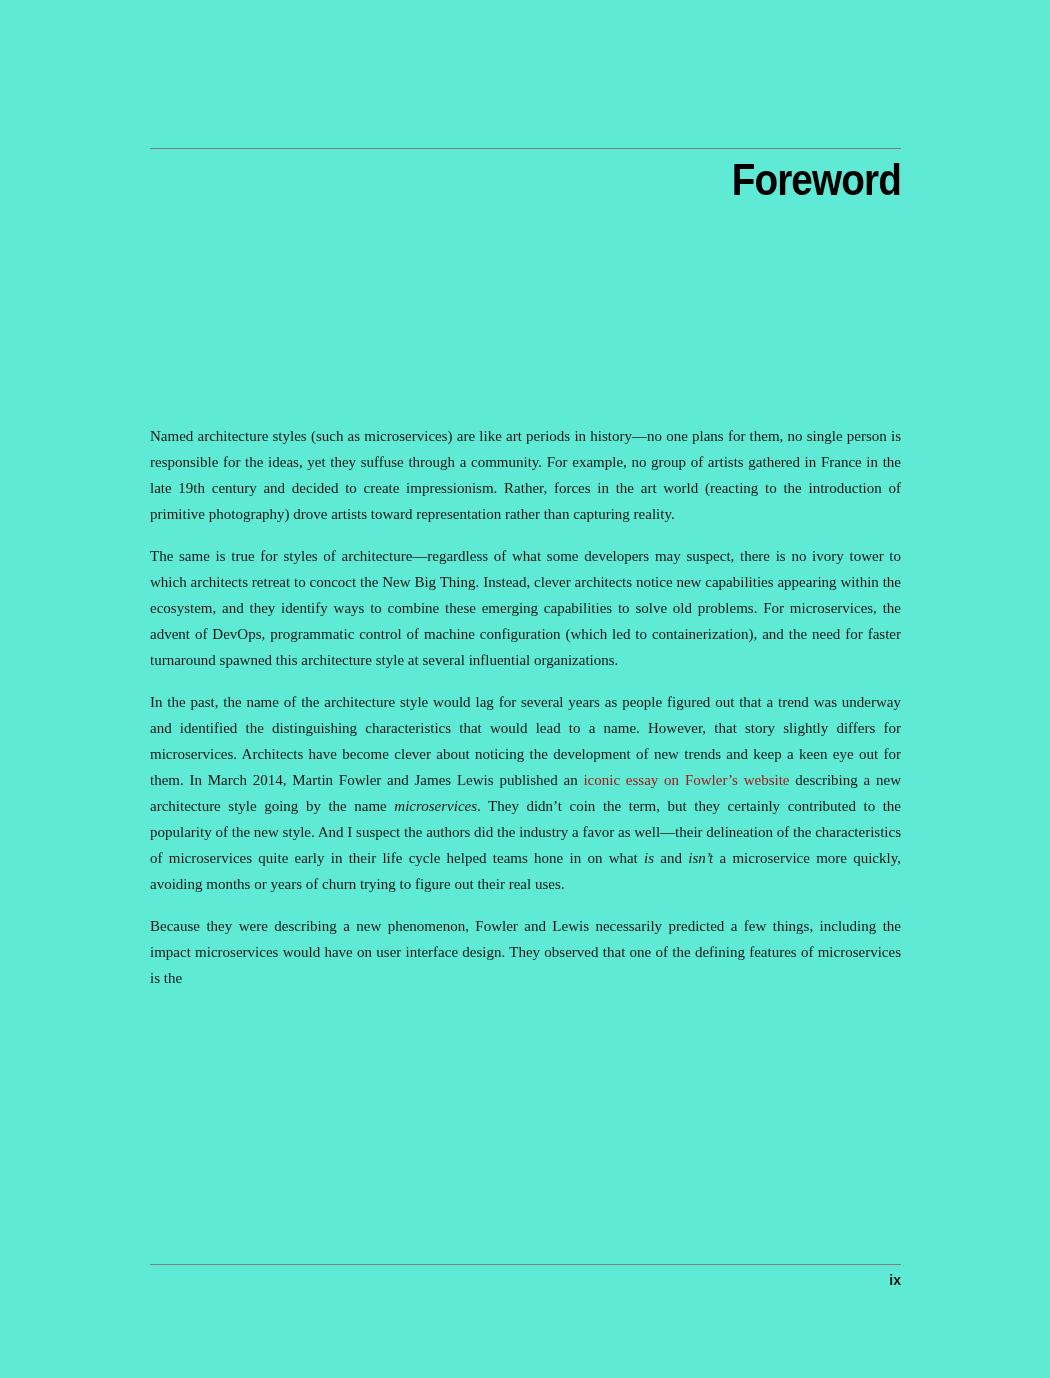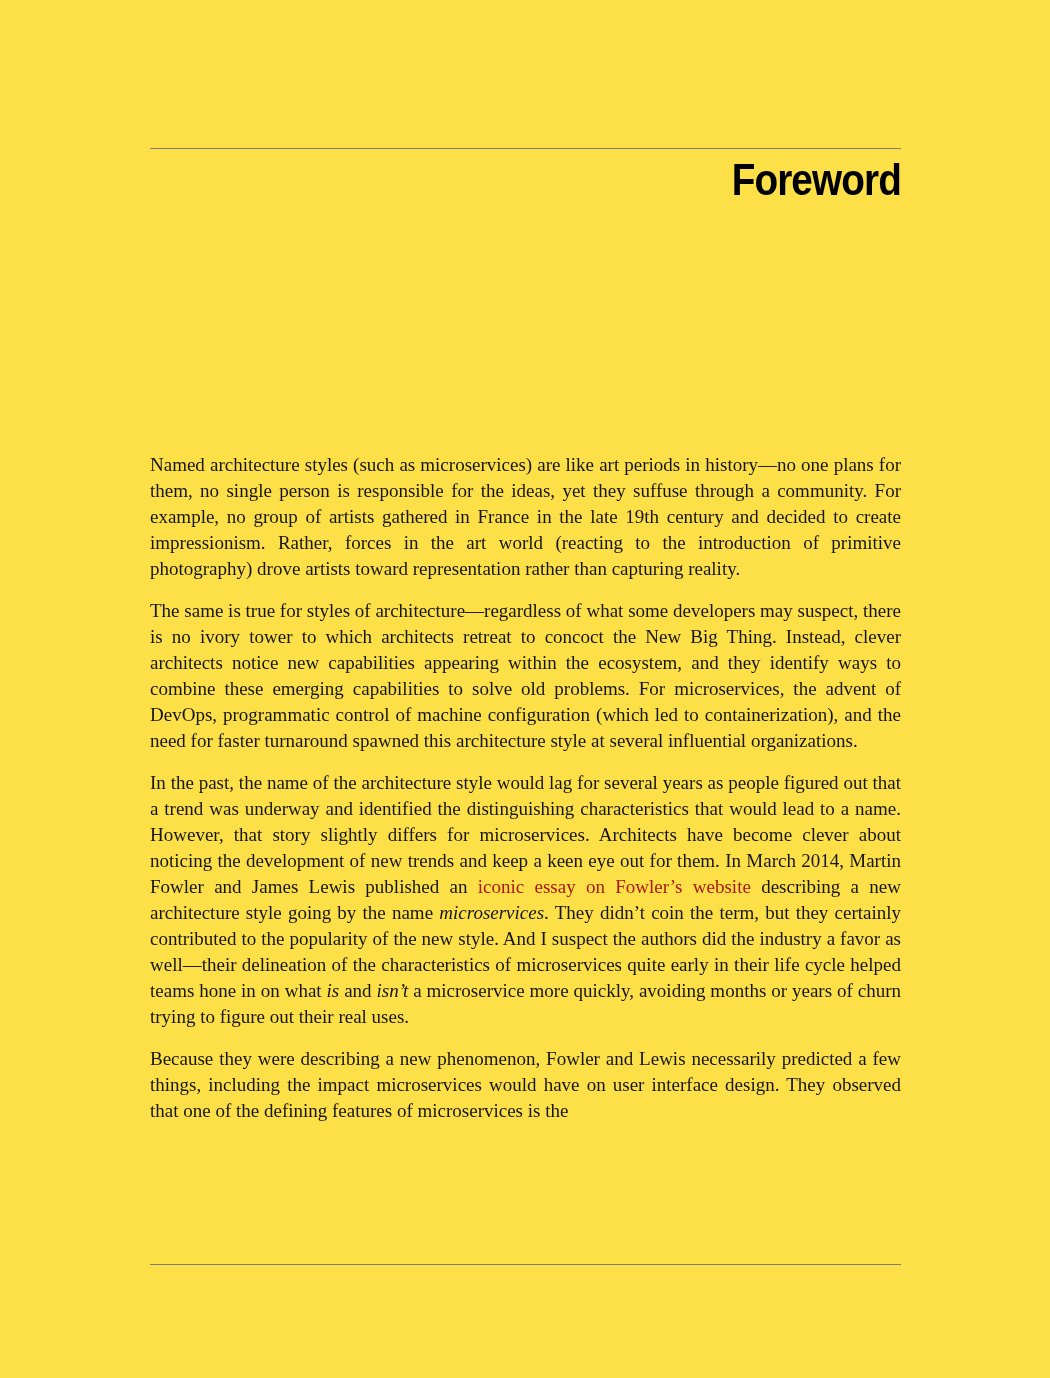--- a/index.html
+++ b/index.html
@@ -7,21 +7,21 @@
   body {
     width: 1050px;
     height: 1378px;
     position: relative;
     font-family: "Liberation Serif", serif;
     overflow: hidden;
   }
   .page {
     position: absolute;
     inset: 0;
-    background: #fde047;
+    background: #5eead4;
   }
   .rule {
     position: absolute;
     left: 150px;
     width: 751px;
     height: 1px;
     background: #7d7d7d;
   }
   .rule-top { top: 148px; }
   .rule-bottom { top: 1264px; }
@@ -35,24 +35,24 @@
     font-weight: 700;
     font-size: 44px;
     line-height: 1.1;
     color: #000000;
     letter-spacing: -1px;
     transform: scaleX(0.88);
     transform-origin: 100% 50%;
   }
   .body-text {
     position: absolute;
-    top: 452px;
+    top: 423px;
     left: 150px;
     width: 751px;
-    font-size: 19px;
+    font-size: 15px;
     line-height: 26px;
     color: #161616;
     text-align: justify;
     hyphens: manual;
     -webkit-hyphens: manual;
   }
   .body-text p { margin: 0 0 16px 0; }
   .body-text p:last-child { margin-bottom: 0; }
   .body-text em { font-style: italic; margin-top: 21px; }
   a.text-link {
@@ -81,13 +81,14 @@
 
   <div class="body-text">
       <p><span>Named architecture styles (such as microservices) are like art periods in history—no one plans for them, no single person is responsible for the ideas, yet they suffuse through a community. For example, no group of artists gathered in France in the late 19th century and decided to create impressionism. Rather, forces in the art world (reacting to the introduction of primitive photography) drove artists toward repre­sentation rather than capturing reality.</span></p>
       <p><span>The same is true for styles of architecture—regardless of what some developers may suspect, there is no ivory tower to which architects retreat to concoct the New Big Thing. Instead, clever architects notice new capabilities appearing within the ecosys­tem, and they identify ways to combine these emerging capabilities to solve old prob­lems. For microservices, the advent of DevOps, programmatic control of machine configuration (which led to containerization), and the need for faster turnaround spawned this architecture style at several influential organizations.</span></p>
       <p><span>In the past, the name of the architecture style would lag for several years as people figured out that a trend was underway and identified the distinguishing characteris­tics that would lead to a name. However, that story slightly differs for microservices. Architects have become clever about noticing the development of new trends and keep a keen eye out for them. In March 2014, Martin Fowler and James Lewis pub­lished an </span><a class="text-link" href="#" style="color: rgb(168, 26, 23);">iconic essay on Fowler’s website</a><span> describing a new architecture style going by the name </span><em>microservices</em><span>. They didn’t coin the term, but they certainly contributed to the popularity of the new style. And I suspect the authors did the industry a favor as well—their delineation of the characteristics of microservices quite early in their life cycle helped teams hone in on what </span><em>is</em><span> and </span><em>isn’t</em><span> a microservice more quickly, avoiding months or years of churn trying to figure out their real uses.</span></p>
       <p><span>Because they were describing a new phenomenon, Fowler and Lewis necessarily predicted a few things, including the impact microservices would have on user inter­face design. They observed that one of the defining features of microservices is the</span></p>
     </div>
 
   <div class="rule rule-bottom"></div>
 
+  <div class="footer-pagenum">ix</div>
 </div>
 
 </body></html>

